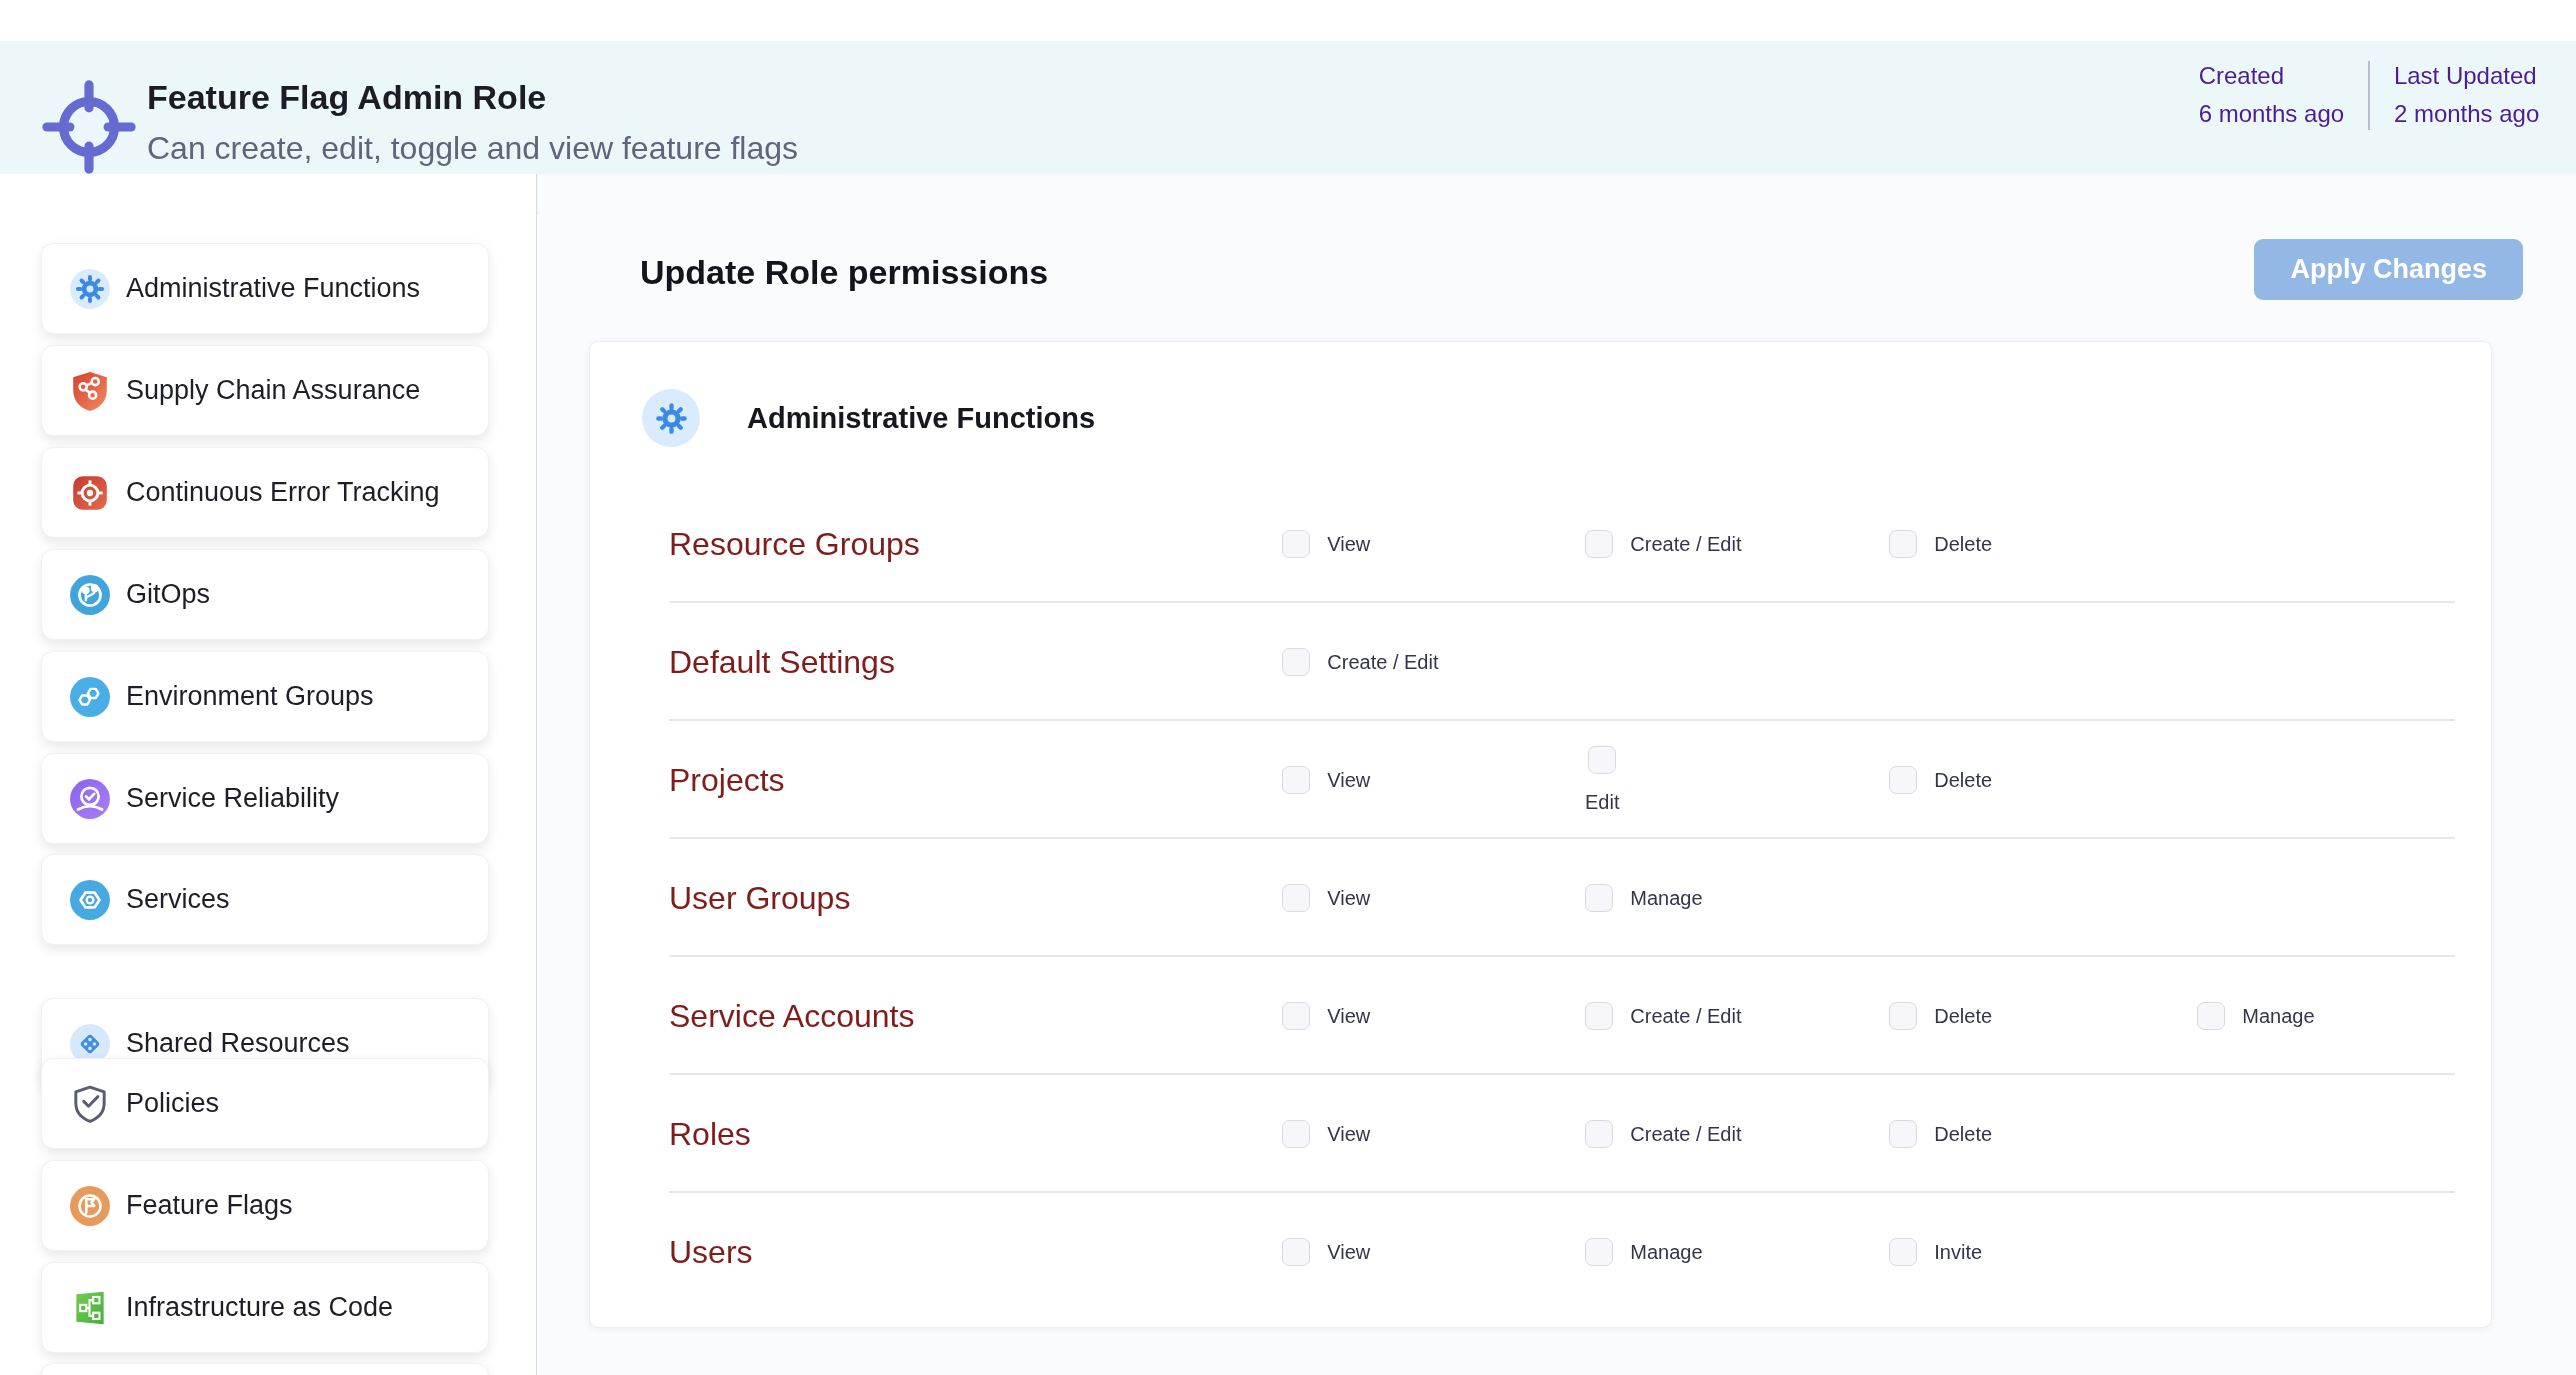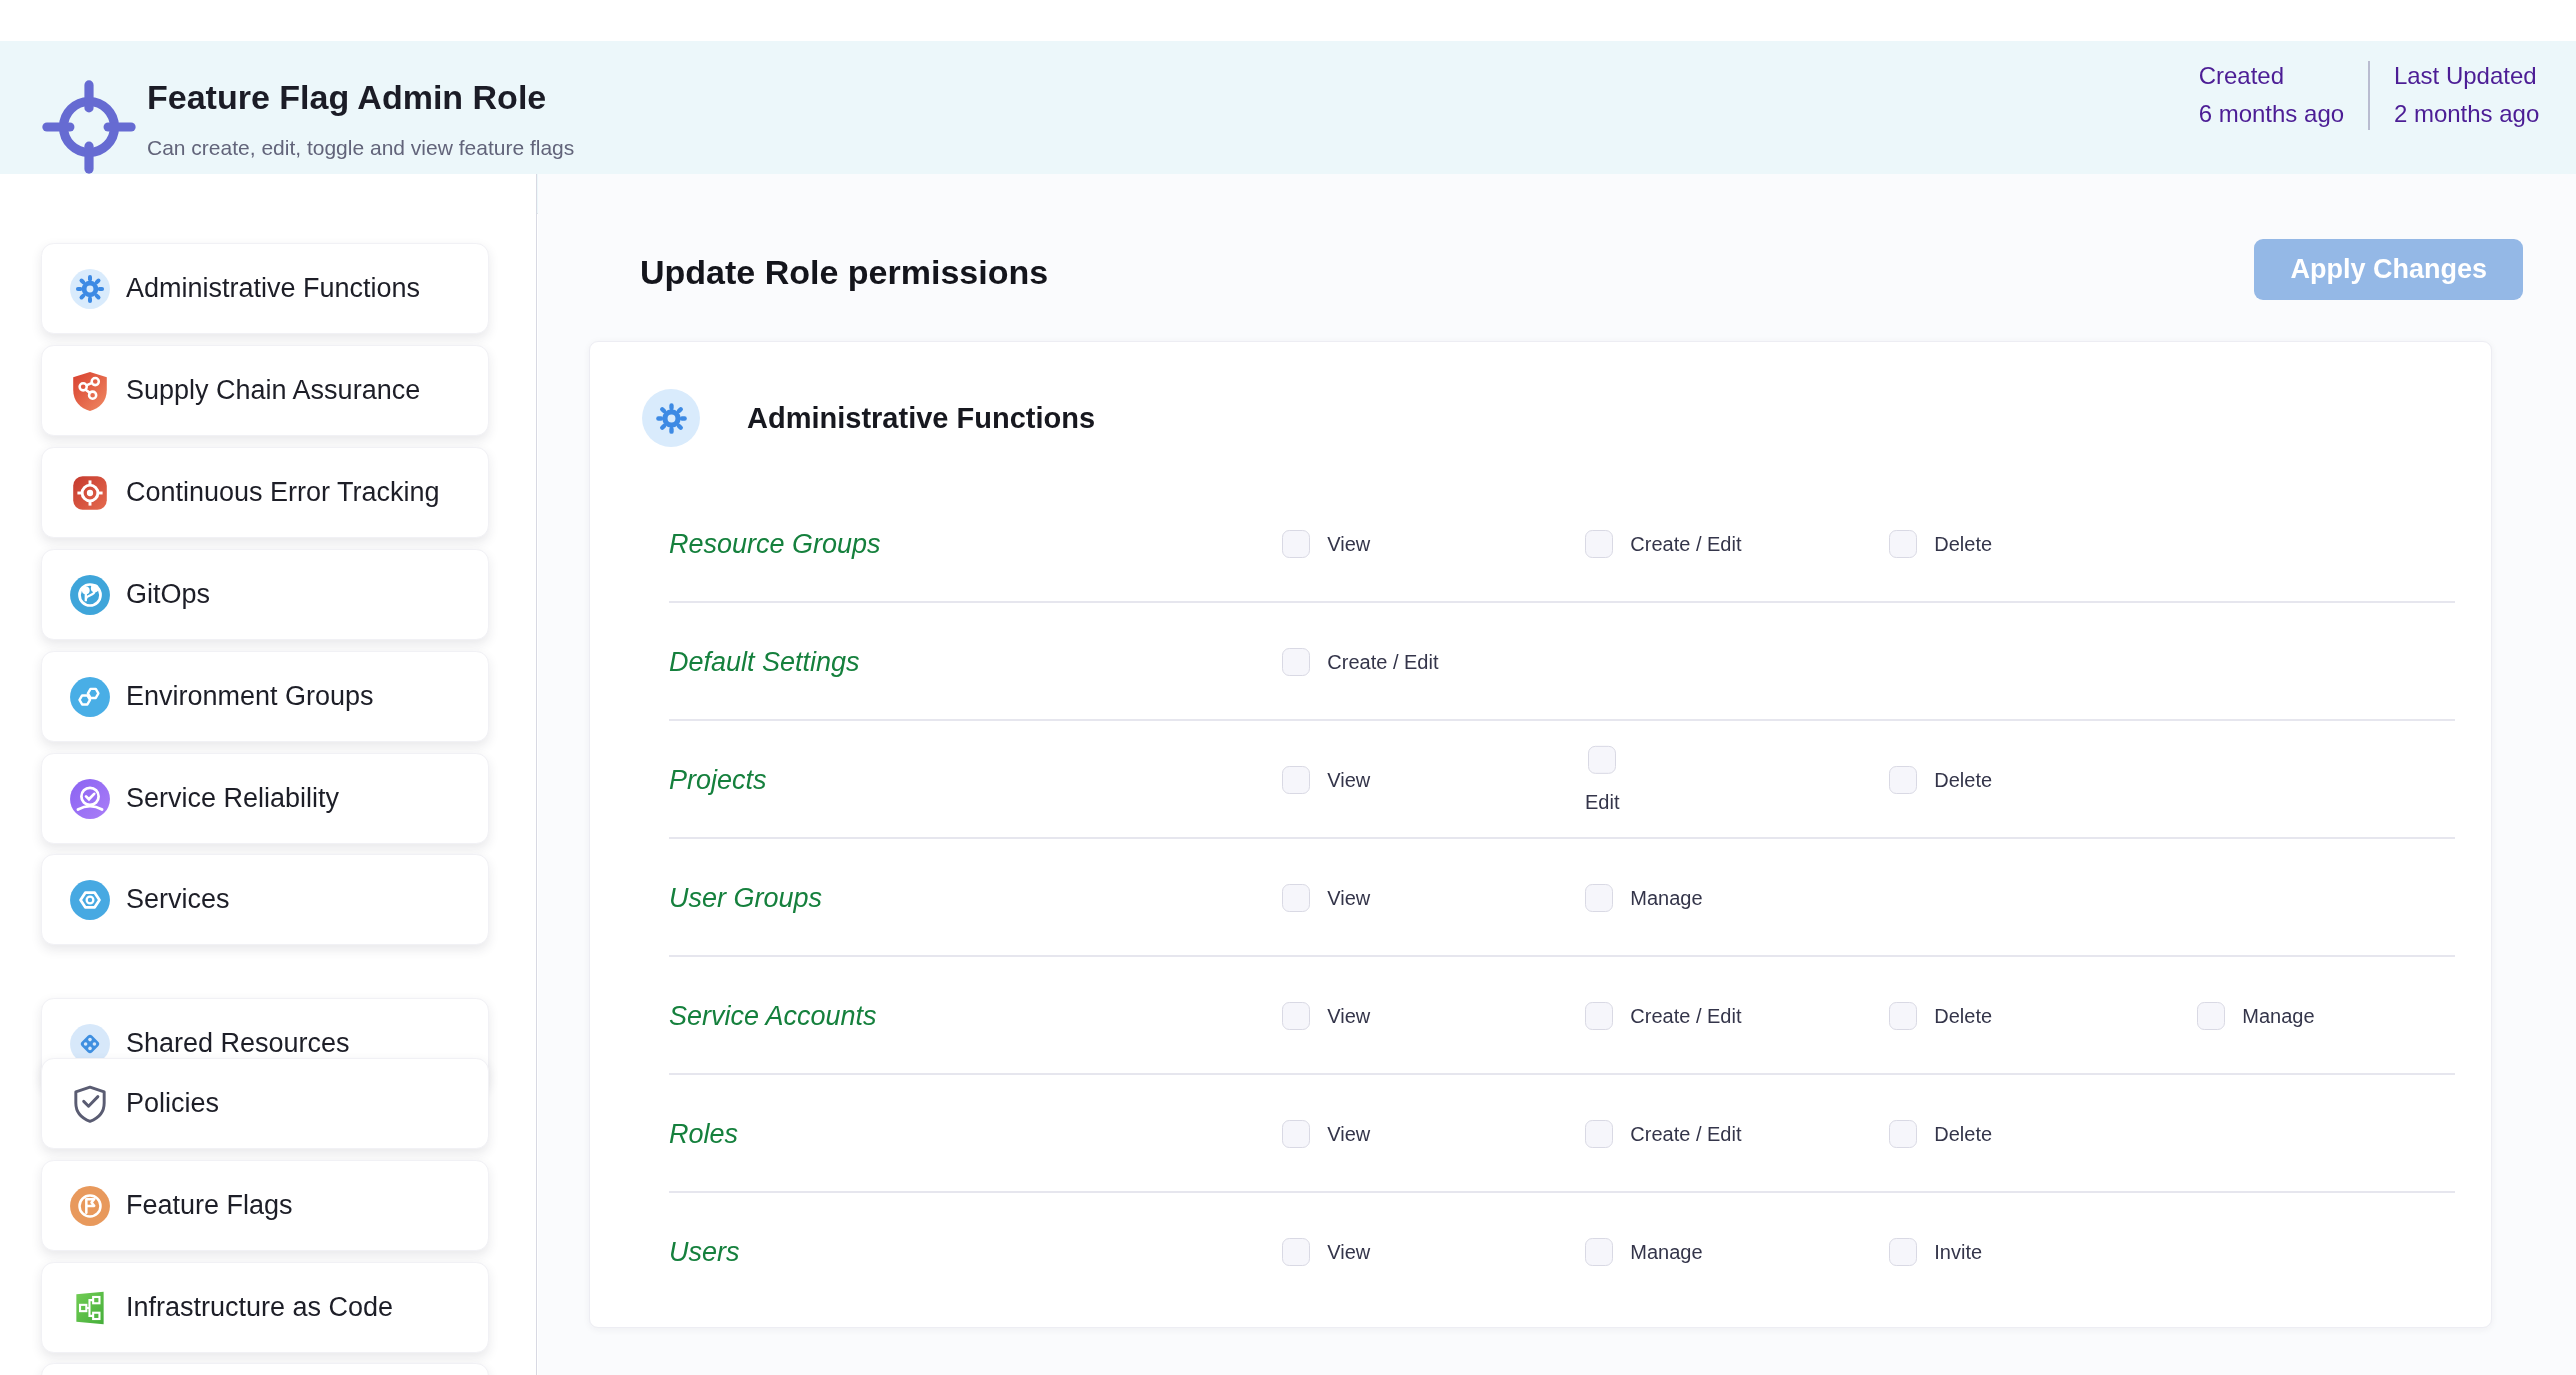--- a/index.html
+++ b/index.html
@@ -5,21 +5,21 @@
   html,body{margin:0;padding:0;width:2576px;height:1375px;overflow:hidden;
     font-family:"Liberation Sans","DejaVu Sans",sans-serif;background:#ffffff;}
   *{box-sizing:border-box;}
 
   
   .topbar{position:absolute;left:0;top:0;width:2576px;height:173px;
     background:#ecf7fa;border-bottom:0.9px solid #dfe6ea;margin-top:41px;}
   .role-icon{position:absolute;left:38px;top:35px;width:102px;height:102px;}
   .header-text{position:absolute;left:147px;top:36px;}
   .role-title{font-size:34px;font-weight:600;color:#1b1c26;line-height:40px;margin:0;}
-  .role-subtitle{font-size:21px;color:#62647a;line-height:36px;margin:12.7px 0 0 0;}
+  .role-subtitle{font-size:32px;color:#62647a;line-height:36px;margin:12.7px 0 0 0;}
   .header-meta{position:absolute;right:12.7px;top:16.4px;display:flex;align-items:stretch;}
   .meta-col{display:flex;flex-direction:column;padding:0 24px;}
   .meta-label,.meta-value{font-size:24px;color:#4c1d95;line-height:38px;white-space:nowrap;}
   .meta-divider{width:1.8px;background:#b9bcd0;margin:3.6px 0;}
 
   
   .sidebar{position:absolute;left:0;top:174px;width:537px;height:1202px;background:#ffffff;
     border-right:1.8px solid #d8d9e3;overflow:hidden;}
   .side-card{position:absolute;left:41px;width:448px;height:91px;background:#ffffff;
     border-radius:12.7px;border:0.9px solid #f1f1f5;
@@ -43,21 +43,21 @@
   .section-icon{width:58px;height:58px;border-radius:50%;background:#d9ebfc;
     display:flex;align-items:center;justify-content:center;}
   .section-icon svg{width:35px;height:35px;}
   .section-title{font-size:29px;font-weight:600;color:#17181f;margin-left:47px;white-space:nowrap;}
 
   .rows{position:absolute;left:0;top:143px;width:100%;}
   .perm-row{position:relative;height:118px;}
   .perm-row:not(:last-child)::after{content:"";position:absolute;left:79px;right:36px;bottom:0;
     height:1.8px;background:#e6e6ee;}
   .resource-label{position:absolute;left:79px;top:50%;transform:translateY(-50%);
-    font-size:27px;color:#15803d;white-space:nowrap;font-style:italic;}
+    font-size:32px;color:#7f1d1d;white-space:nowrap;}
   .perm-cell{position:absolute;top:50%;transform:translateY(-50%);
     display:flex;align-items:center;gap:17.3px;cursor:pointer;}
   .checkbox{width:28px;height:28px;border-radius:7.3px;background:#f6f6fb;border:1.8px solid #d9d9e4;}
   .perm-label{font-size:20px;color:#34354a;white-space:nowrap;}
 </style>
 </head>
 <body>
 
 <header class="topbar">
   <svg class="role-icon" viewBox="0 0 40 40">

